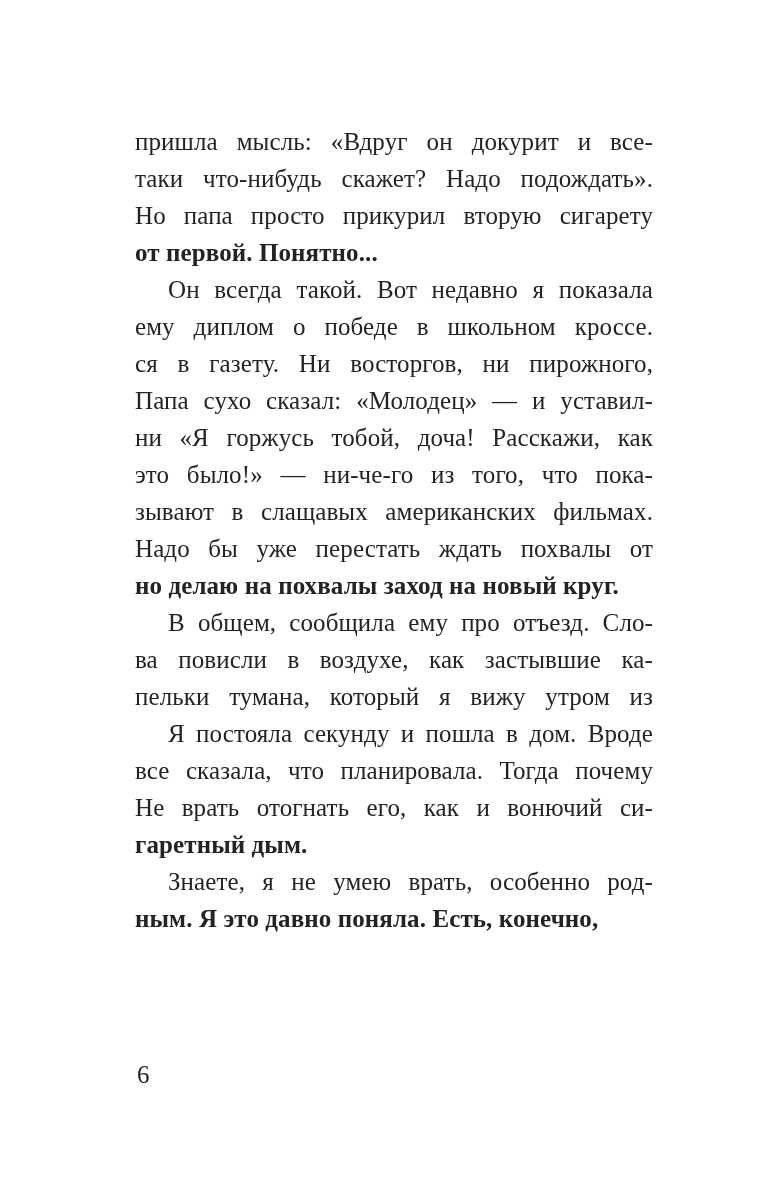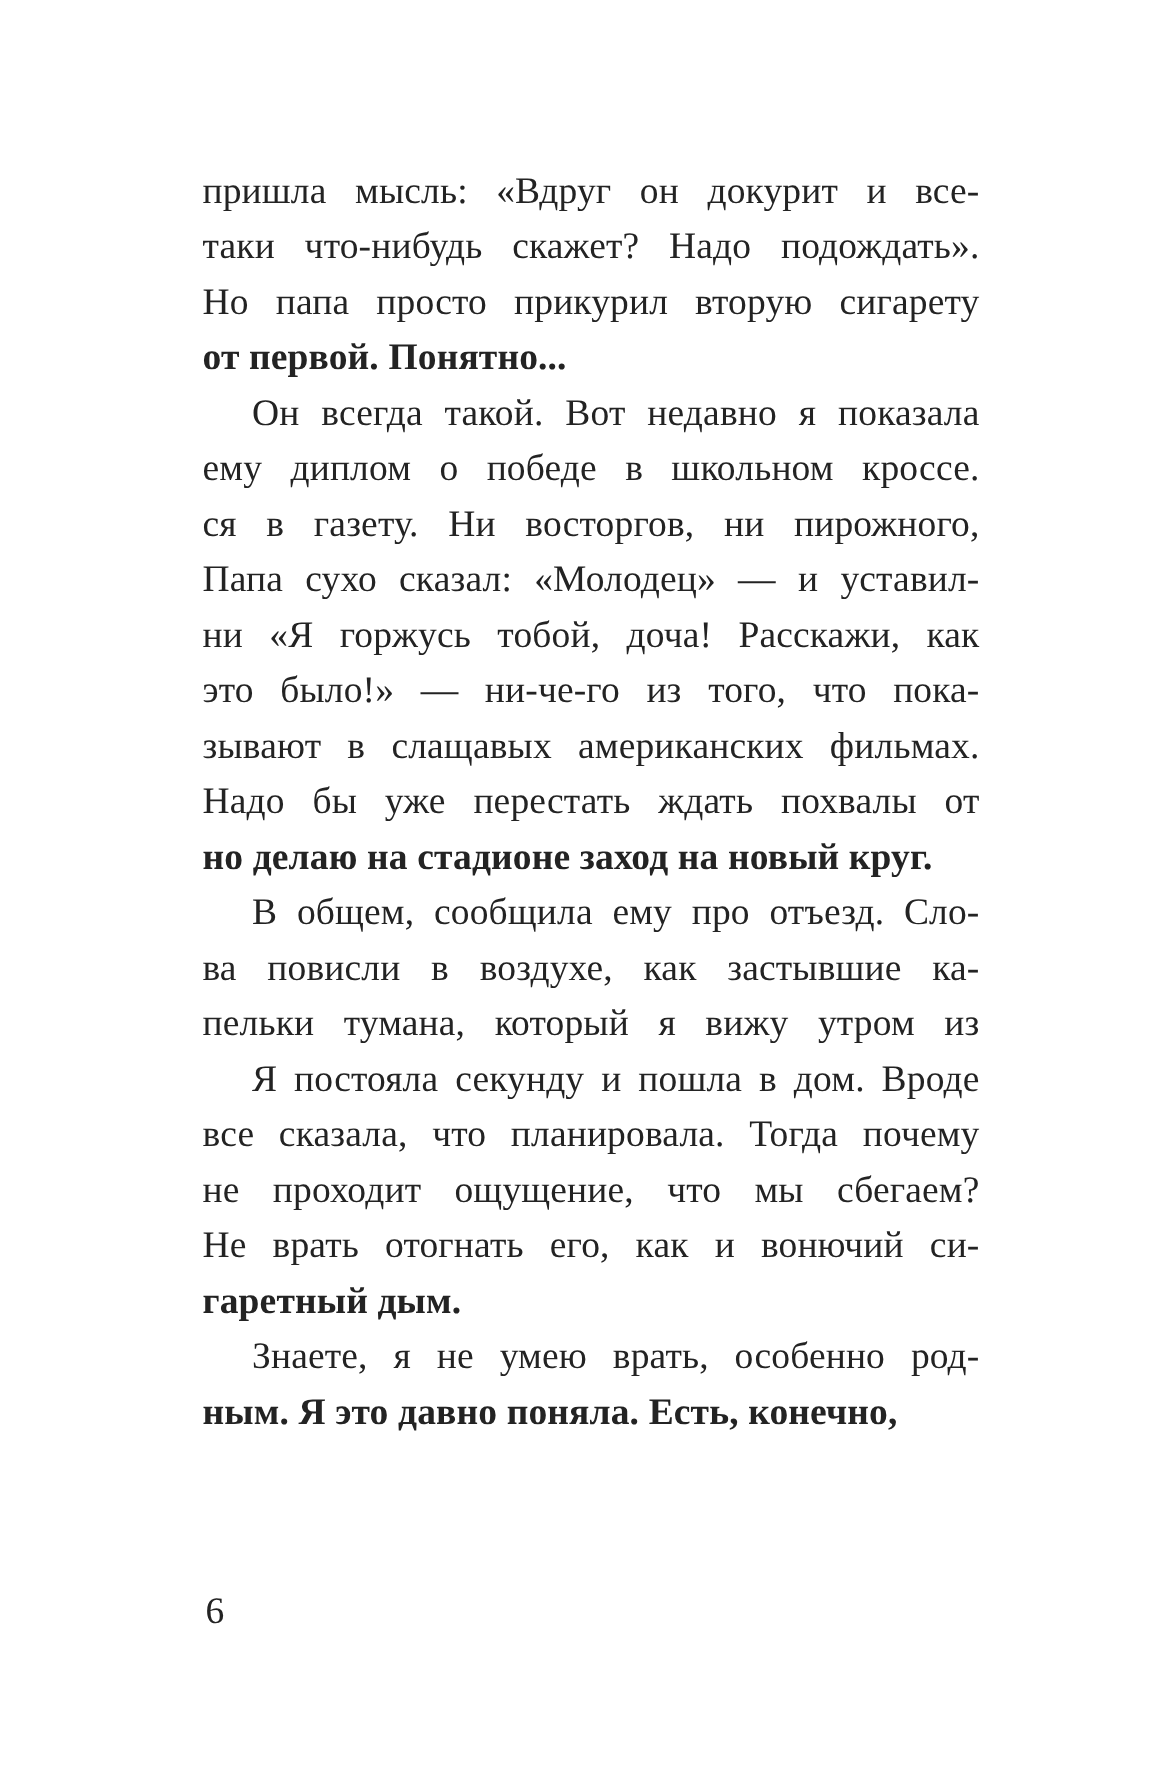--- a/index.html
+++ b/index.html
@@ -11,21 +11,21 @@
     position: relative;
     width: 768px;
     height: 1182px;
     background: #ffffff;
     font-family: "Liberation Serif", "DejaVu Serif", serif;
     overflow: hidden;
   }
   .text-block {
     position: absolute;
     left: 135px;
-    top: 109px;
+    top: 123px;
     width: 518px;
     font-size: 25px;
     line-height: 37px;
     letter-spacing: 0.1px;
   }
   .paragraph {
     margin: 0;
     padding: 0;
   }
   .line {
@@ -61,31 +61,30 @@
       </div>
       <div class="paragraph">
         <div class="line indent">Он всегда такой. Вот недавно я показала</div>
         <div class="line">ему диплом о победе в школьном кроссе.</div>
         <div class="line">ся в газету. Ни восторгов, ни пирожного,</div>
         <div class="line">Папа сухо сказал: «Молодец» — и уставил-</div>
         <div class="line">ни «Я горжусь тобой, доча! Расскажи, как</div>
         <div class="line">это было!» — ни-че-го из того, что пока-</div>
         <div class="line">зывают в слащавых американских фильмах.</div>
         <div class="line">Надо бы уже перестать ждать похвалы от</div>
-        <div class="line last">но делаю на стадионе заход на новый круг.</div>
+        <div class="line last">но делаю на похвалы заход на новый круг.</div>
       </div>
       <div class="paragraph">
         <div class="line indent">В общем, сообщила ему про отъезд. Сло-</div>
         <div class="line">ва повисли в воздухе, как застывшие ка-</div>
         <div class="line">пельки тумана, который я вижу утром из</div>
       </div>
       <div class="paragraph">
         <div class="line indent">Я постояла секунду и пошла в дом. Вроде</div>
         <div class="line">все сказала, что планировала. Тогда почему</div>
-        <div class="line">не проходит ощущение, что мы сбегаем?</div>
         <div class="line">Не врать отогнать его, как и вонючий си-</div>
         <div class="line last">гаретный дым.</div>
       </div>
       <div class="paragraph">
         <div class="line indent">Знаете, я не умею врать, особенно род-</div>
         <div class="line last">ным. Я это давно поняла. Есть, конечно,</div>
       </div>
     </div>
   <div class="page-number">6</div>
 </div>

